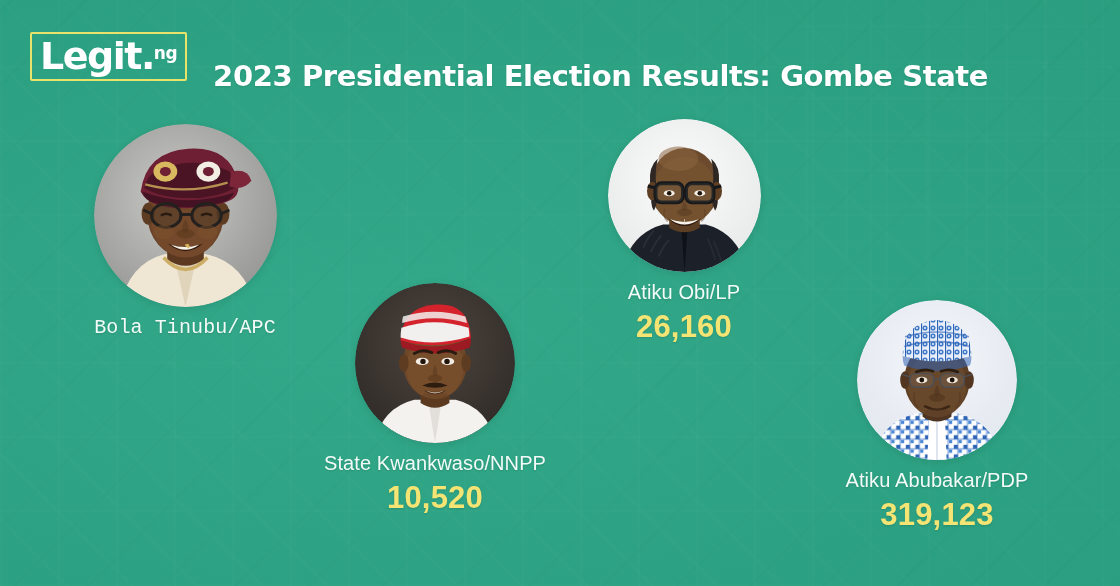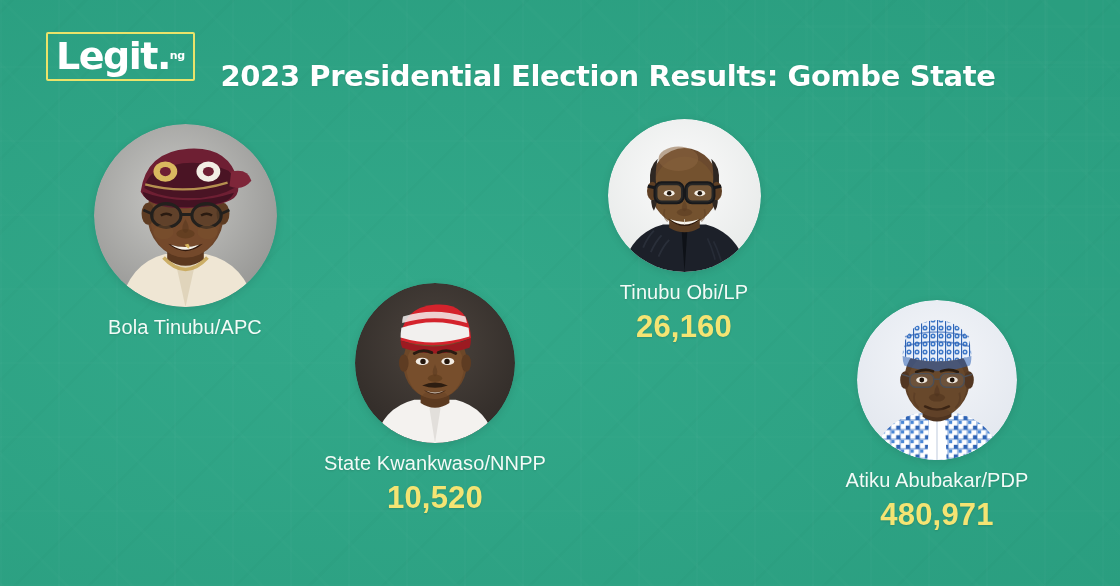--- a/index.html
+++ b/index.html
@@ -37,38 +37,38 @@
     background:radial-gradient(ellipse at 35% 55%, rgba(255,255,255,.03), rgba(0,0,0,.05) 95%);
     pointer-events:none;
   }
 
   
   .header{
     position:absolute; top:0; left:0; width:100%; height:112px;
     display:flex; align-items:center;
   }
   .logo{
-    margin-left:46px;
+    margin-left:30px;
     border:2px solid #eae36a;
     border-radius:2px;
     padding:3px 8px 4px 8px;
     display:flex; align-items:baseline;
     line-height:1;
   }
   .logo-text{
     font-family:"DejaVu Sans", sans-serif;
     font-weight:bold;
     font-size:38px;
     color:#ffffff;
     letter-spacing:-1.5px;
   }
   .logo-tld{
     font-family:"DejaVu Sans", sans-serif;
     font-weight:bold;
-    font-size:11px;
+    font-size:17px;
     color:#ffffff;
     letter-spacing:-.5px;
     position:relative;
     top:-10px;
   }
   .page-title{
     margin-left:26px;
     font-family:"DejaVu Sans", sans-serif;
     font-weight:bold;
     font-size:29px;
@@ -101,21 +101,21 @@
     color:#f4e473;
     font-size:31px;
     font-weight:bold;
     letter-spacing:.2px;
     margin-top:5px;
     white-space:nowrap;
     text-shadow:0 1px 2px rgba(0,0,0,.13);
   }
 
   
-  #cand-0{ left:41px;  top:124px; width:288px; }
+  #cand-0{ left:41px;  top:124px; width:288px;font-family:Liberation Mono, monospace; }
   #cand-1{ left:295px; top:283px; width:280px; }
   #cand-2{ left:589px; top:119px; width:190px; }
   #cand-3{ left:793px; top:300px; width:288px; }
 
   #cand-0 .photo{ width:183px; height:183px; }
   #cand-1 .photo{ width:160px; height:160px; }
   #cand-2 .photo{ width:153px; height:153px; }
   #cand-3 .photo{ width:160px; height:160px; }
 </style>
 </head>
@@ -311,21 +311,21 @@
 
         <path d="M78 130 q22 20 44 0 q-22 12 -44 0 z" fill="#2f1a0d"></path>
         <path d="M81 131 q19 14 38 0 q-19 7 -38 0 z" fill="#f8f5ee"></path>
         <path d="M100 131 v7" stroke="#ded8cd" stroke-width="1"></path>
 
         <path d="M74 118 q-3 10 4 16" stroke="#5b3e24" stroke-width="2" fill="none" opacity=".5"></path>
         <path d="M126 118 q3 10 -4 16" stroke="#5b3e24" stroke-width="2" fill="none" opacity=".5"></path>
       </g>
     </svg>
   </div>
-  <div class="cand-name">Tinubu Obi/LP</div>
+  <div class="cand-name">Atiku Obi/LP</div>
   <div class="cand-votes">26,160</div>
 </div>
 
 <div class="candidate" id="cand-3">
   <div class="photo">
     <svg viewBox="0 0 200 200" xmlns="http://www.w3.org/2000/svg" aria-hidden="true">
       <defs>
         <radialGradient id="a-bg" cx="50%" cy="38%" r="78%">
           <stop offset="0%" stop-color="#f4f6fa"></stop>
             <stop offset="100%" stop-color="#dfe4ec"></stop>
@@ -387,14 +387,14 @@
 
         <path d="M85 133 q15 8 30 0" stroke="#3a2414" stroke-width="3" fill="none" stroke-linecap="round"></path>
 
         <path d="M72 116 q-3 12 5 19" stroke="#523621" stroke-width="2.2" fill="none" opacity=".5"></path>
         <path d="M128 116 q3 12 -5 19" stroke="#523621" stroke-width="2.2" fill="none" opacity=".5"></path>
         <ellipse cx="100" cy="142" rx="17" ry="7" fill="#523621" opacity=".35"></ellipse>
       </g>
     </svg>
   </div>
   <div class="cand-name">Atiku Abubakar/PDP</div>
-  <div class="cand-votes">480,971</div>
+  <div class="cand-votes">319,123</div>
 </div>
 
 </body></html>

